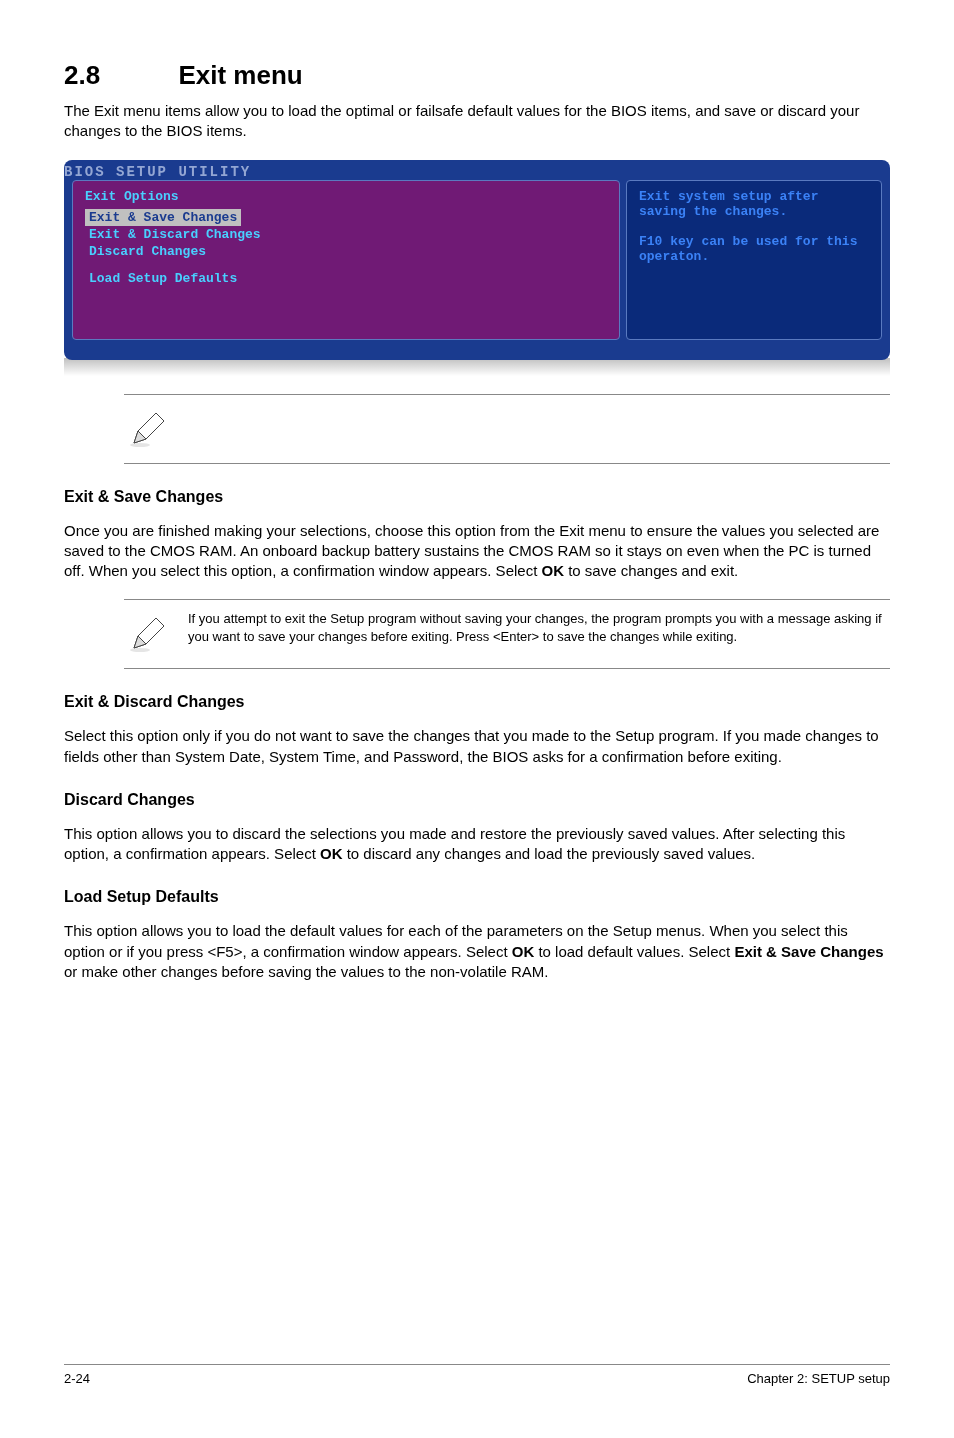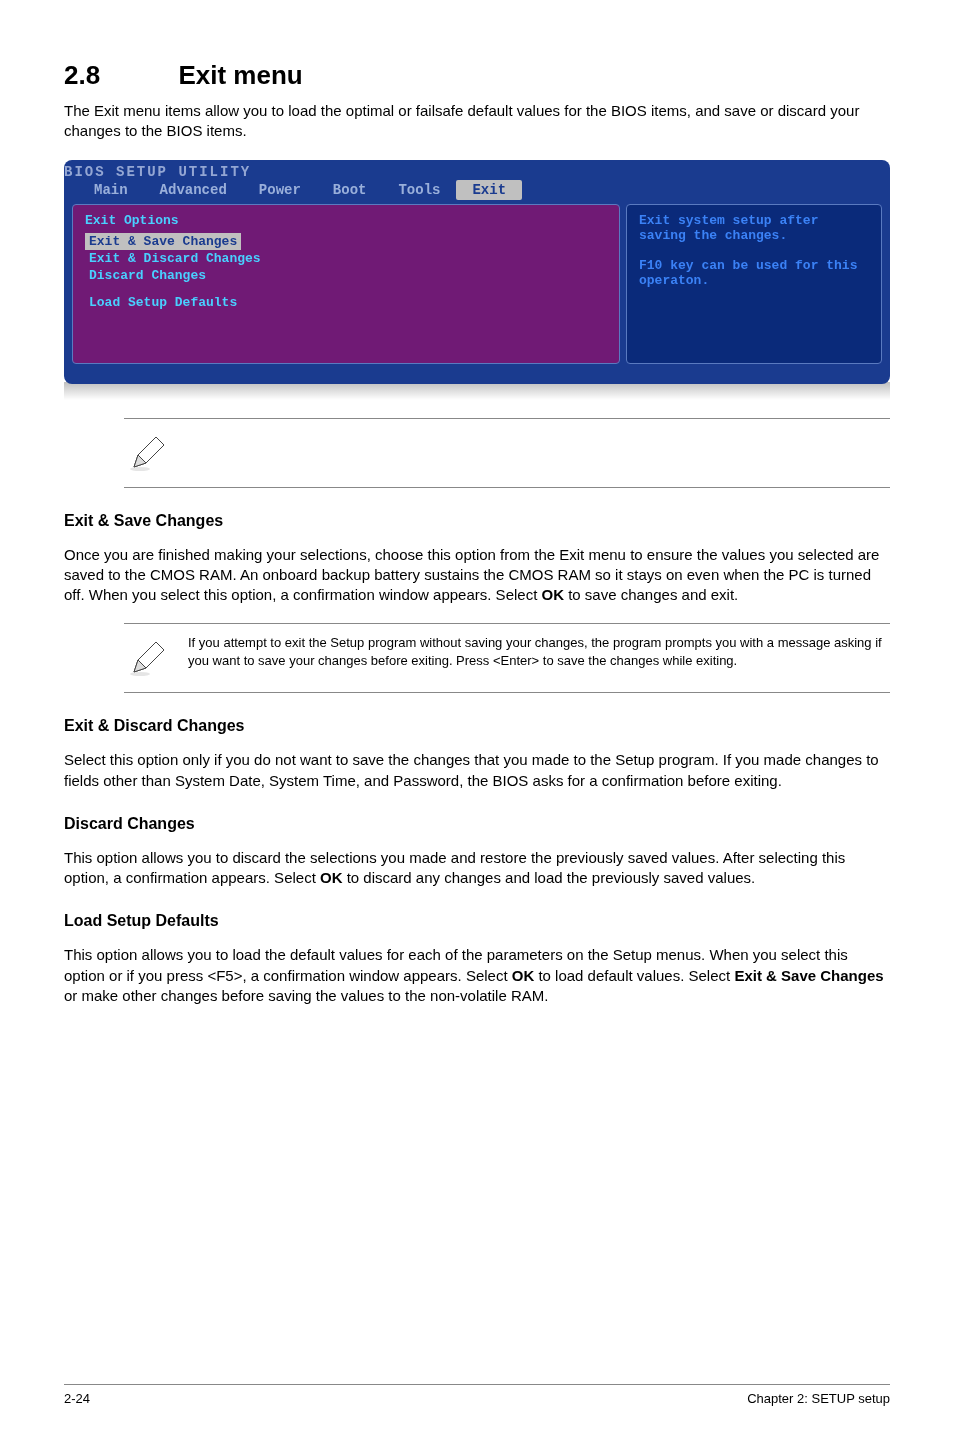--- a/index.html
+++ b/index.html
@@ -145,21 +145,21 @@
     font-size: 16px;
     margin-top: 24px;
     margin-bottom: 6px;
   }
   .body-text {
     font-size: 15px;
     line-height: 1.35;
   }
   .footer-line {
     position: absolute;
-    bottom: 32px;
+    bottom: 52px;
     left: 64px;
     right: 64px;
     border-top: 1px solid #888;
     padding-top: 6px;
     font-size: 13px;
     display: flex;
     justify-content: space-between;
   }
 </style>
 </head>
@@ -169,28 +169,20 @@
 
   <div>
     <span class="section-number">2.8</span>
     <span class="section-title">Exit menu</span>
   </div>
 
   <p class="intro-text">The Exit menu items allow you to load the optimal or failsafe default values for the BIOS items, and save or discard your changes to the BIOS items.</p>
 
   <div class="bios-box">
     <div class="bios-title">BIOS SETUP UTILITY</div>
-    <div class="bios-tabs">
-      <span class="bios-tab">Main</span>
-      <span class="bios-tab">Advanced</span>
-      <span class="bios-tab">Power</span>
-      <span class="bios-tab">Boot</span>
-      <span class="bios-tab">Tools</span>
-      <span class="bios-tab active">Exit</span>
-    </div>
     <div class="bios-body">
       <div class="bios-left">
         <div class="bios-heading">Exit Options</div>
         <div><span class="bios-item selected">Exit &amp; Save Changes</span></div>
         <div class="bios-item">Exit &amp; Discard Changes</div>
         <div class="bios-item">Discard Changes</div>
         <div class="bios-spacer"></div>
         <div class="bios-item">Load Setup Defaults</div>
       </div>
       <div class="bios-right">

